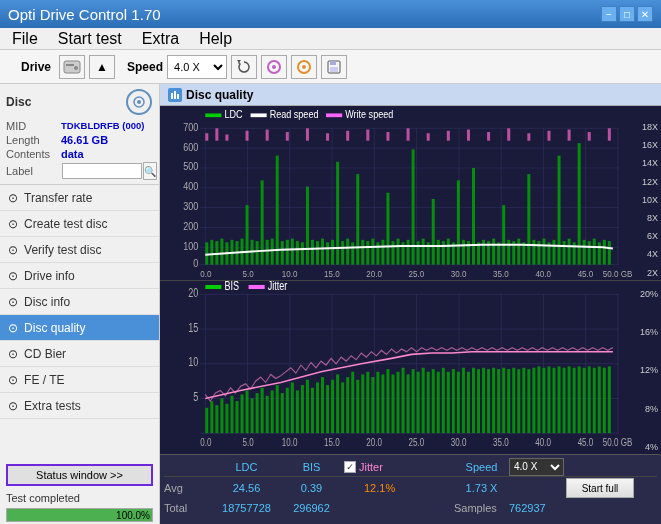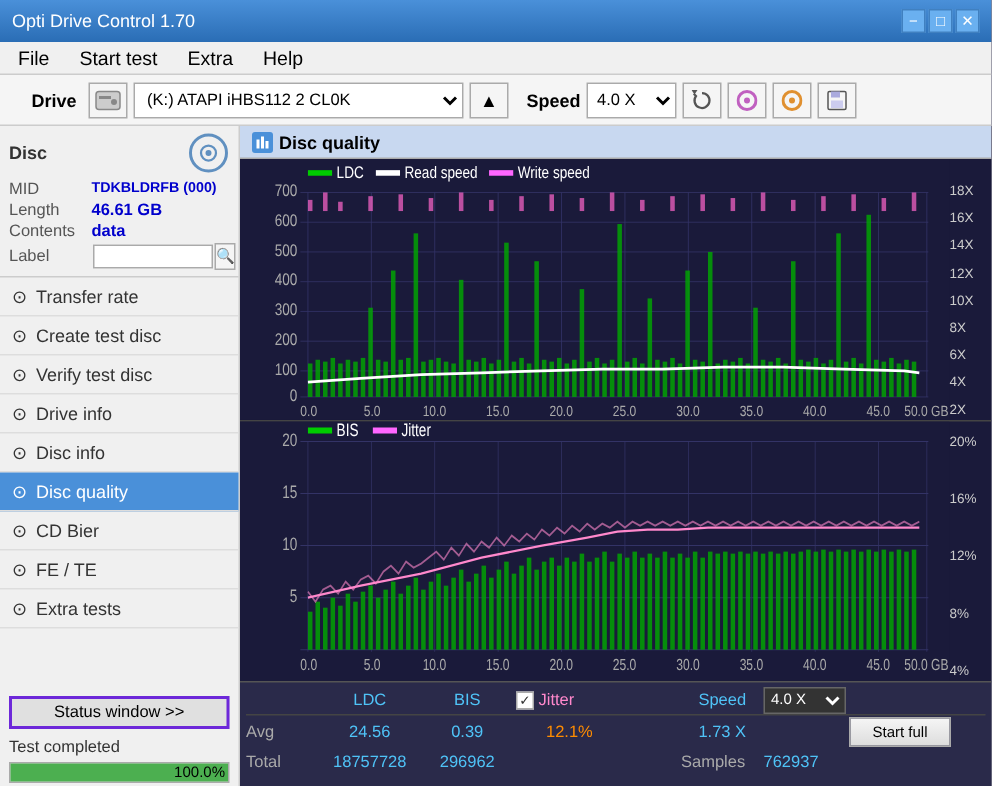--- a/index.html
+++ b/index.html
@@ -17,21 +17,21 @@
       background: linear-gradient(to bottom, #4a90d9, #2a6db5);
       color: white;
       height: 28px;
       display: flex;
       align-items: center;
       justify-content: space-between;
       padding: 0 8px;
       user-select: none;
     }
     .title-bar-text {
-      font-size: 12px;
+      font-size: 15px;
       font-weight: normal;
     }
     .title-bar-controls {
       display: flex;
       gap: 2px;
     }
     .title-btn {
       width: 16px;
       height: 16px;
       background: #6ab0f0;
@@ -50,21 +50,21 @@
       border-bottom: 1px solid #ccc;
       height: 22px;
       display: flex;
       align-items: center;
       padding: 0 4px;
       gap: 4px;
     }
     .menu-item {
       padding: 2px 8px;
       cursor: pointer;
-      font-size: 13px;
+      font-size: 16px;
     }
 
     
     .toolbar {
       background: #f5f5f5;
       border-bottom: 1px solid #ccc;
       height: 34px;
       display: flex;
       align-items: center;
       padding: 0 4px;
@@ -301,20 +301,21 @@
 
     
     .y-axis-right {
       width: 28px;
       display: flex;
       flex-direction: column;
       justify-content: space-between;
       padding: 2px 0;
       font-size: 9px;
       color: #ccc;
+      text-align: right;
       padding-right: 3px;
     }
 
     
     .stats-bar {
       background: #2a2a4a;
       height: 70px;
       border-top: 1px solid #555;
       display: flex;
       flex-direction: column;
@@ -384,23 +385,20 @@
 
 <div class="toolbar">
   <span class="toolbar-label">Drive</span>
   <div class="toolbar-icon-btn">
     <svg width="18" height="16" viewBox="0 0 18 16">
         <rect x="1" y="2" width="16" height="12" rx="2" fill="#ccc" stroke="#888" stroke-width="1"></rect>
         <rect x="3" y="5" width="8" height="2" fill="#888"></rect>
         <circle cx="13" cy="9" r="2" fill="#888"></circle>
       </svg>
   </div>
-  <select class="drive-select">
-    <option>(K:)  ATAPI iHBS112  2 CL0K</option>
-  </select>
   <div class="toolbar-icon-btn">▲</div>
   <span class="speed-label">Speed</span>
   <select class="speed-select">
     <option>4.0 X</option>
   </select>
   <div class="toolbar-icon-btn">
     <svg width="14" height="14" viewBox="0 0 14 14">
         <path d="M7 2a5 5 0 1 1-4 2l-1.5-1.5" fill="none" stroke="#555" stroke-width="1.5"></path>
         <polygon points="0,0 4,0 2,3" fill="#555"></polygon>
       </svg>

